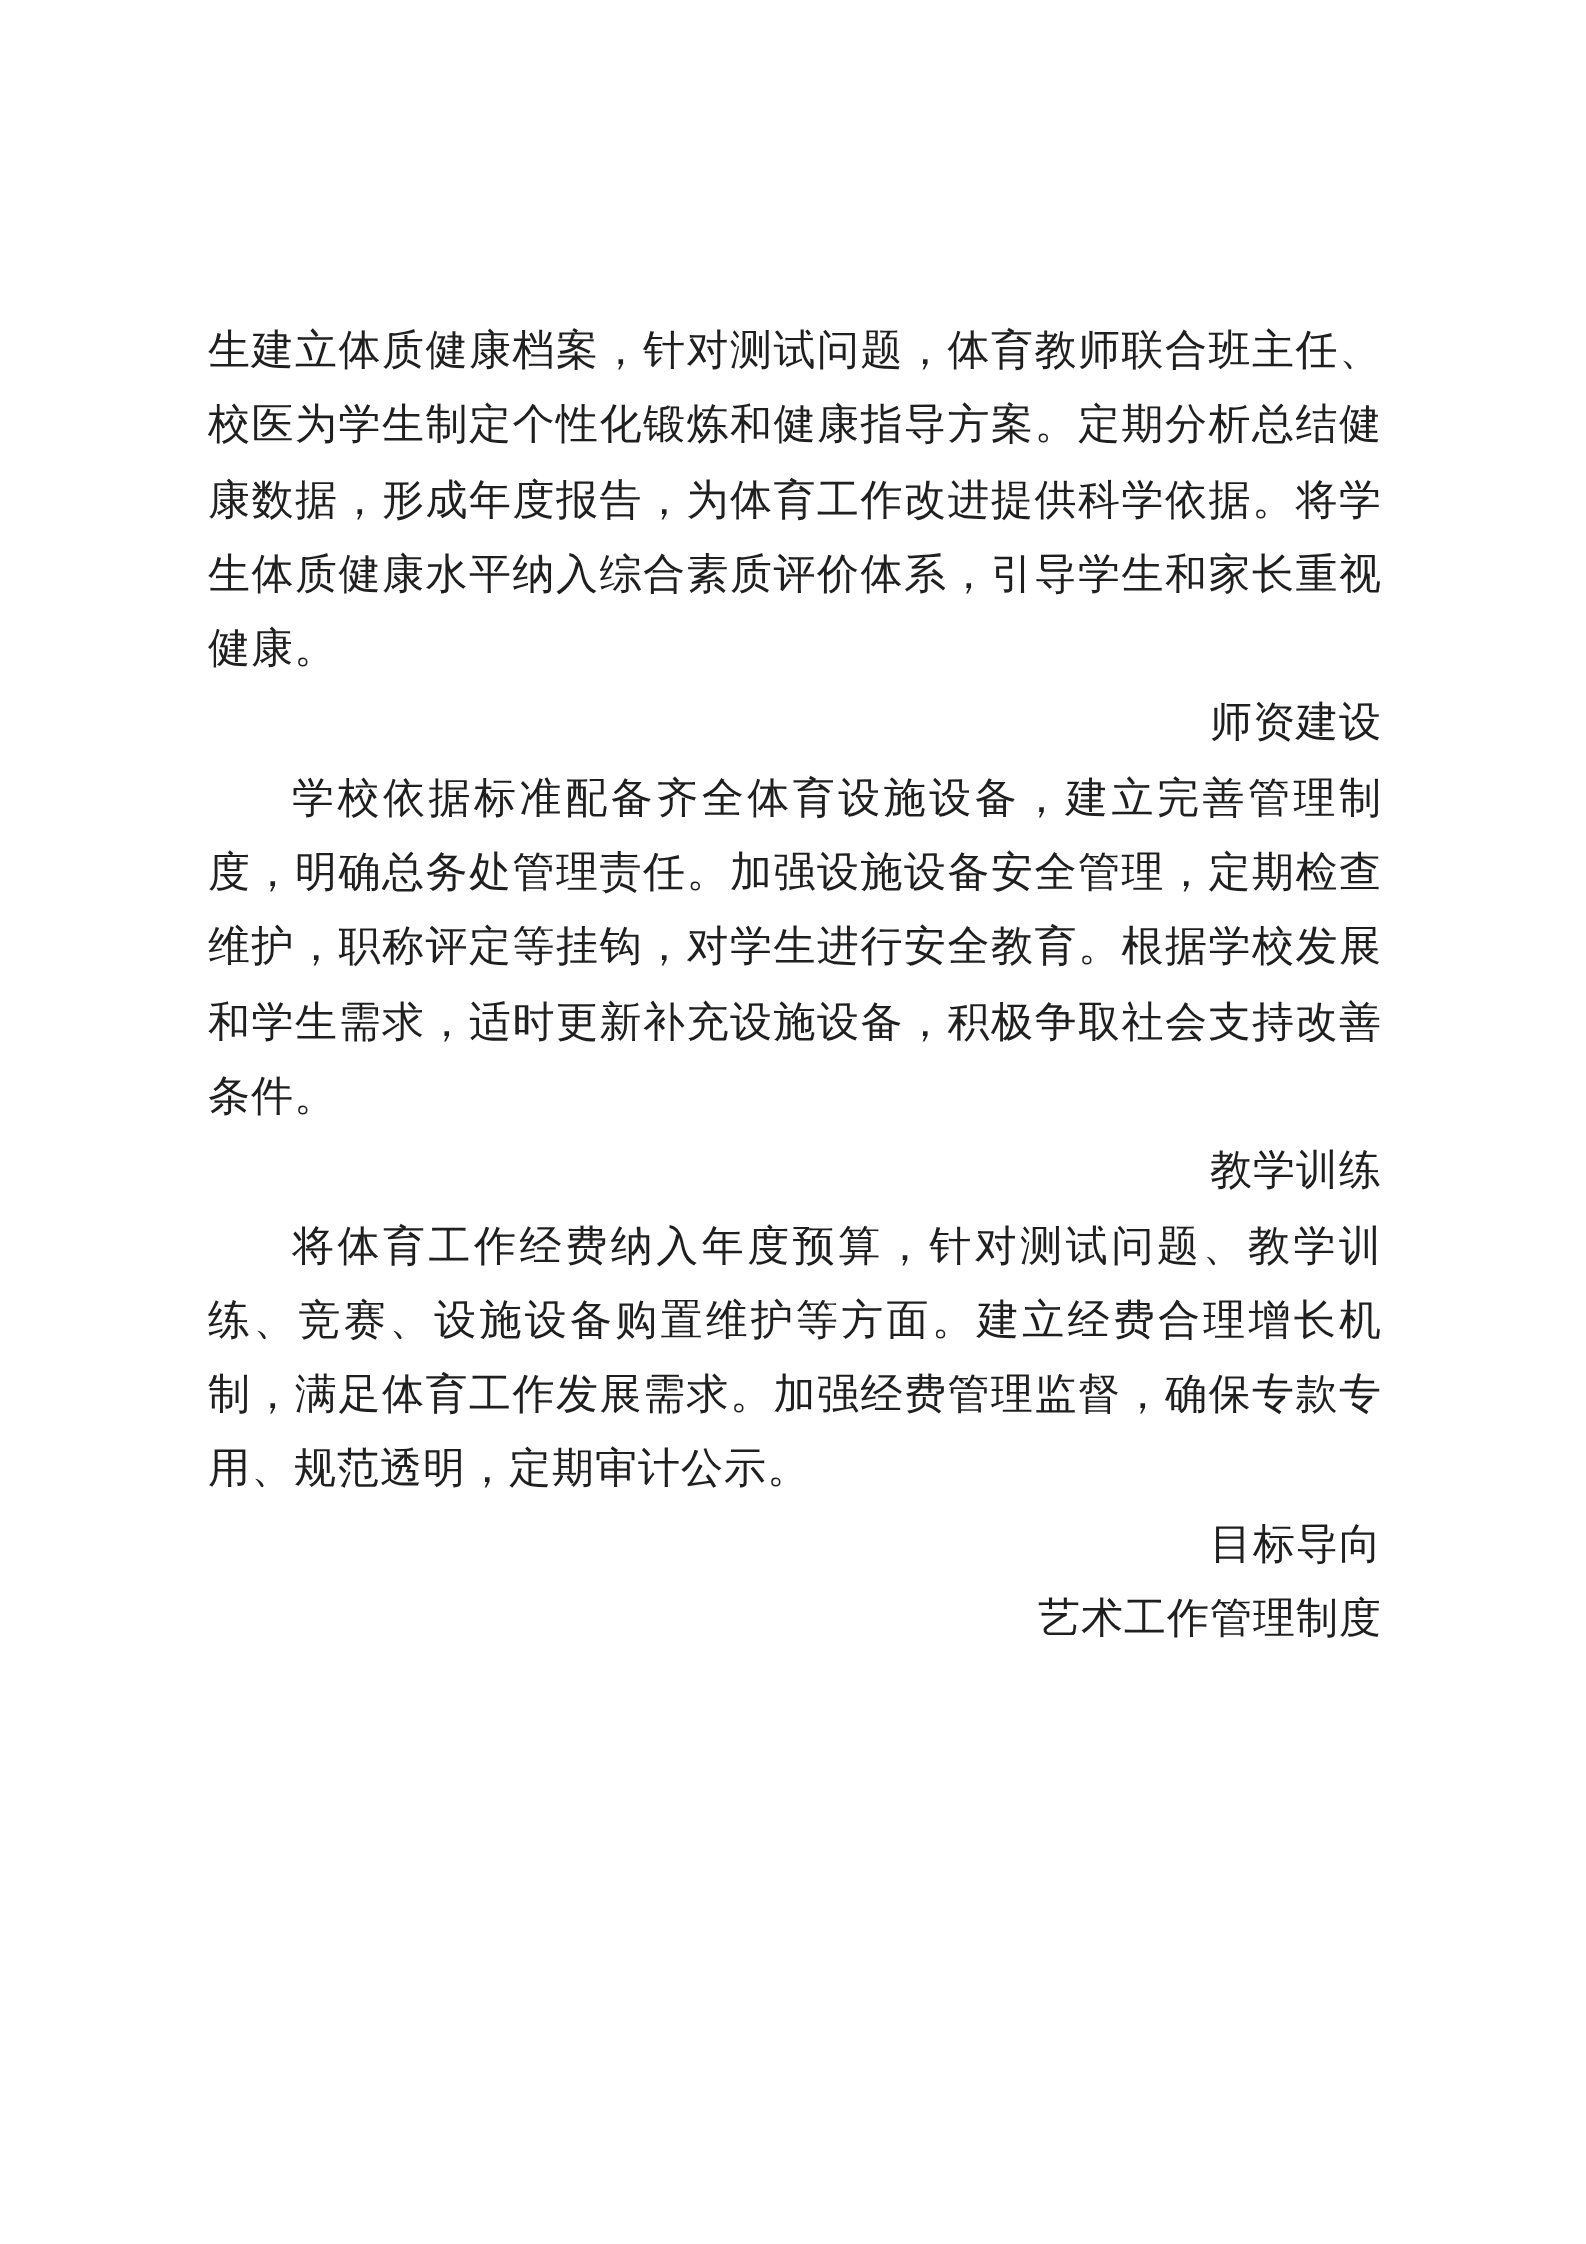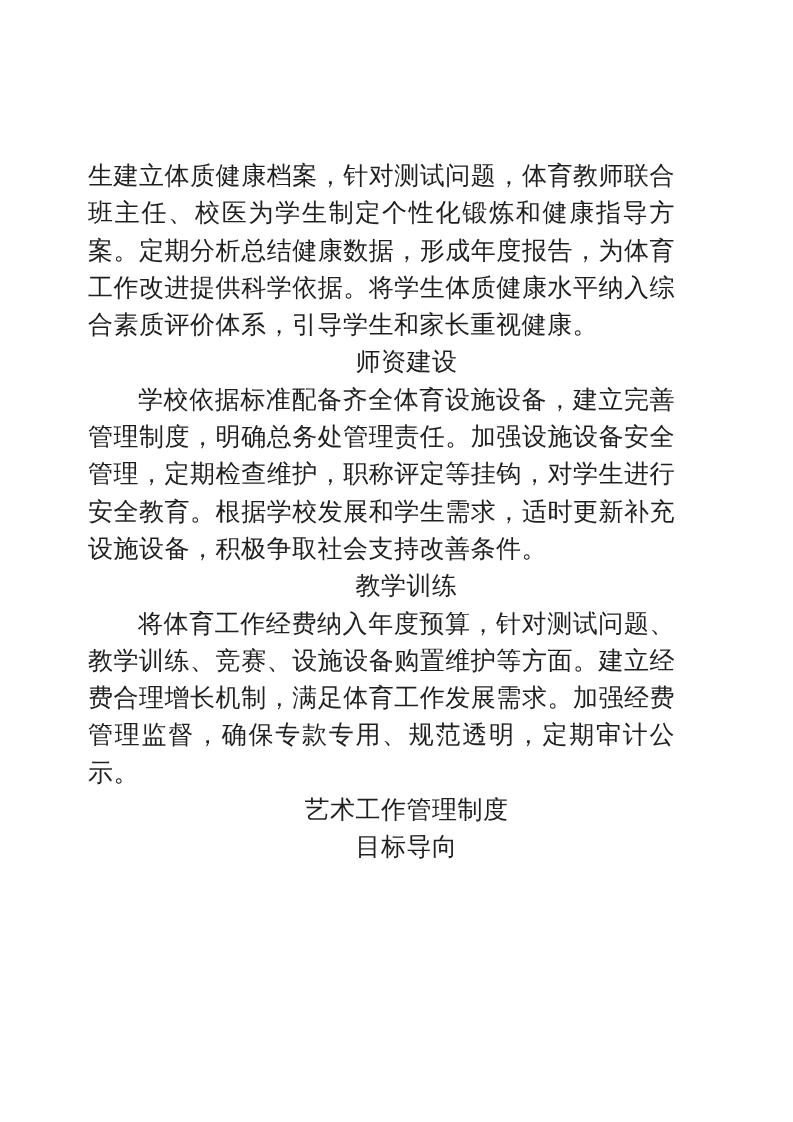--- a/index.html
+++ b/index.html
@@ -11,47 +11,47 @@
     position: relative;
     width: 793px;
     height: 1122px;
     background: #ffffff;
     overflow: hidden;
     font-family: "Liberation Serif", "DejaVu Serif", serif;
     color: #1f1f1f;
   }
   .content {
     position: absolute;
-    left: 88px;
+    left: 104px;
     top: 157px;
     width: 587px;
-    font-size: 25px;
+    font-size: 21px;
     line-height: 37.3px;
     letter-spacing: 0.5px;
     text-align: justify;
     word-break: break-all;
   }
   .content p {
     margin: 0;
     padding: 0;
   }
   .indent {
     text-indent: 2em;
   }
   .head {
     text-indent: 2em;
-    text-align: center;
+    text-align: right;
   }
 </style>
 </head>
 <body>
 
 <div class="page">
   <div class="content">
     <p class="para">生建立体质健康档案，针对测试问题，体育教师联合班主任、校医为学生制定个性化锻炼和健康指导方案。定期分析总结健康数据，形成年度报告，为体育工作改进提供科学依据。将学生体质健康水平纳入综合素质评价体系，引导学生和家长重视健康。</p>
     <p class="head">师资建设</p>
     <p class="para indent">学校依据标准配备齐全体育设施设备，建立完善管理制度，明确总务处管理责任。加强设施设备安全管理，定期检查维护，职称评定等挂钩，对学生进行安全教育。根据学校发展和学生需求，适时更新补充设施设备，积极争取社会支持改善条件。</p>
     <p class="head">教学训练</p>
     <p class="para indent">将体育工作经费纳入年度预算，针对测试问题、教学训练、竞赛、设施设备购置维护等方面。建立经费合理增长机制，满足体育工作发展需求。加强经费管理监督，确保专款专用、规范透明，定期审计公示。</p>
+    <p class="head">目标导向</p>
     <p class="head">艺术工作管理制度</p>
-    <p class="head">目标导向</p>
   </div>
 </div>
 
 </body></html>

